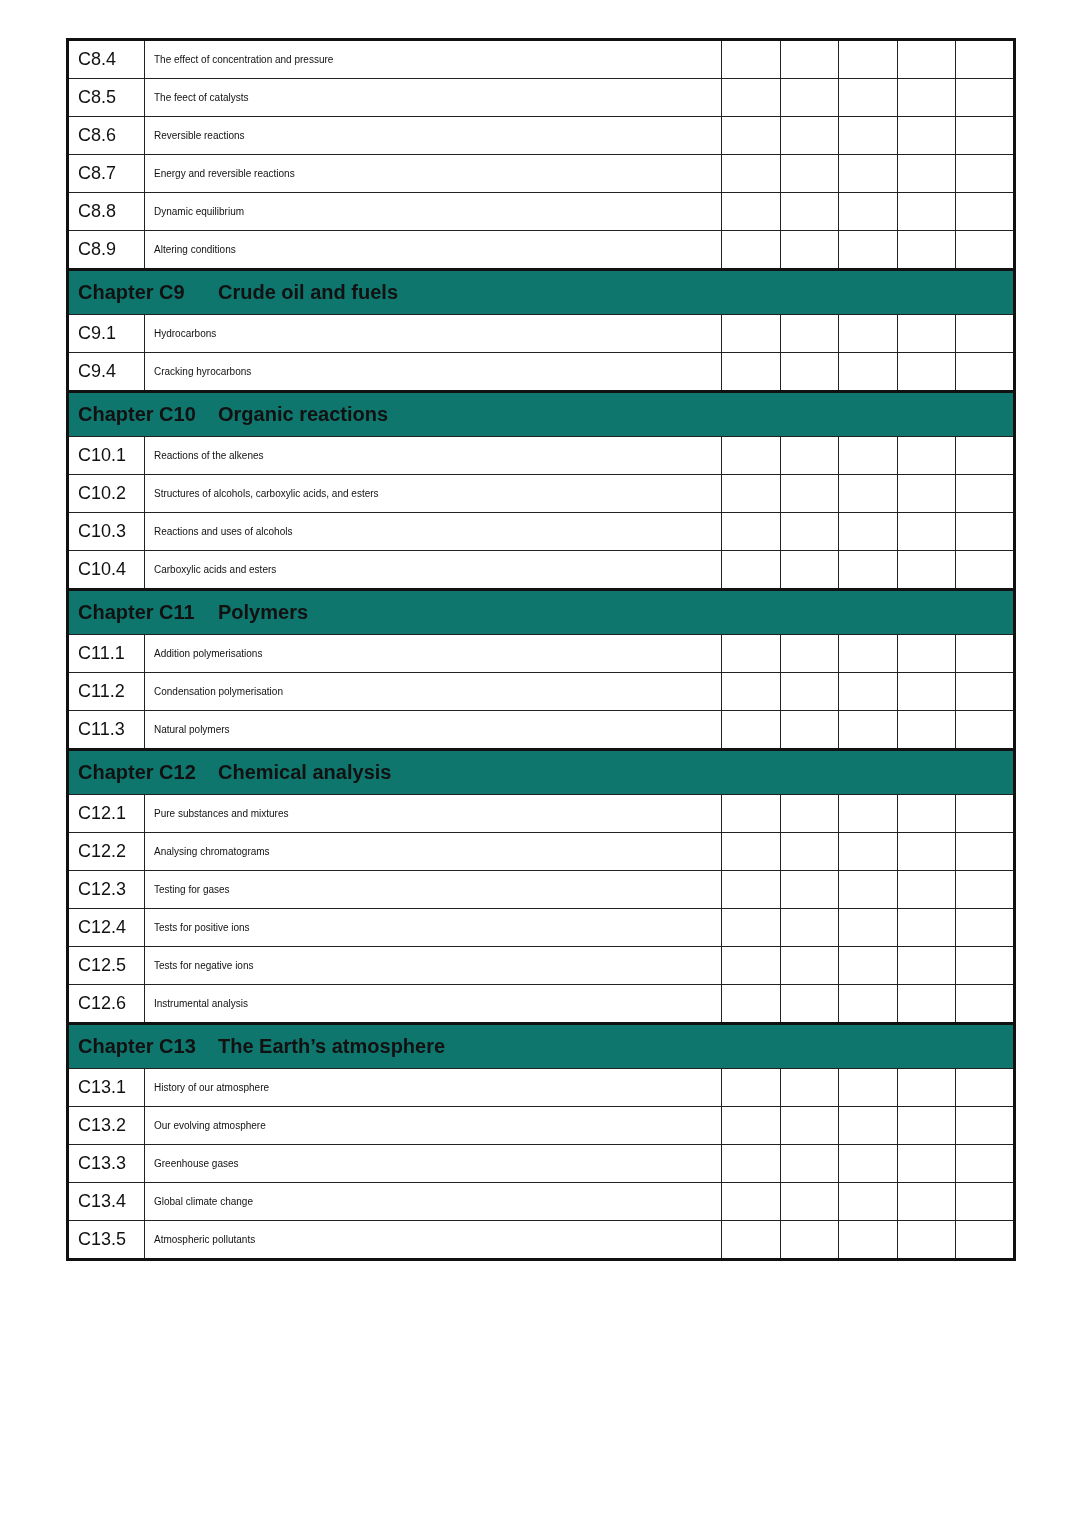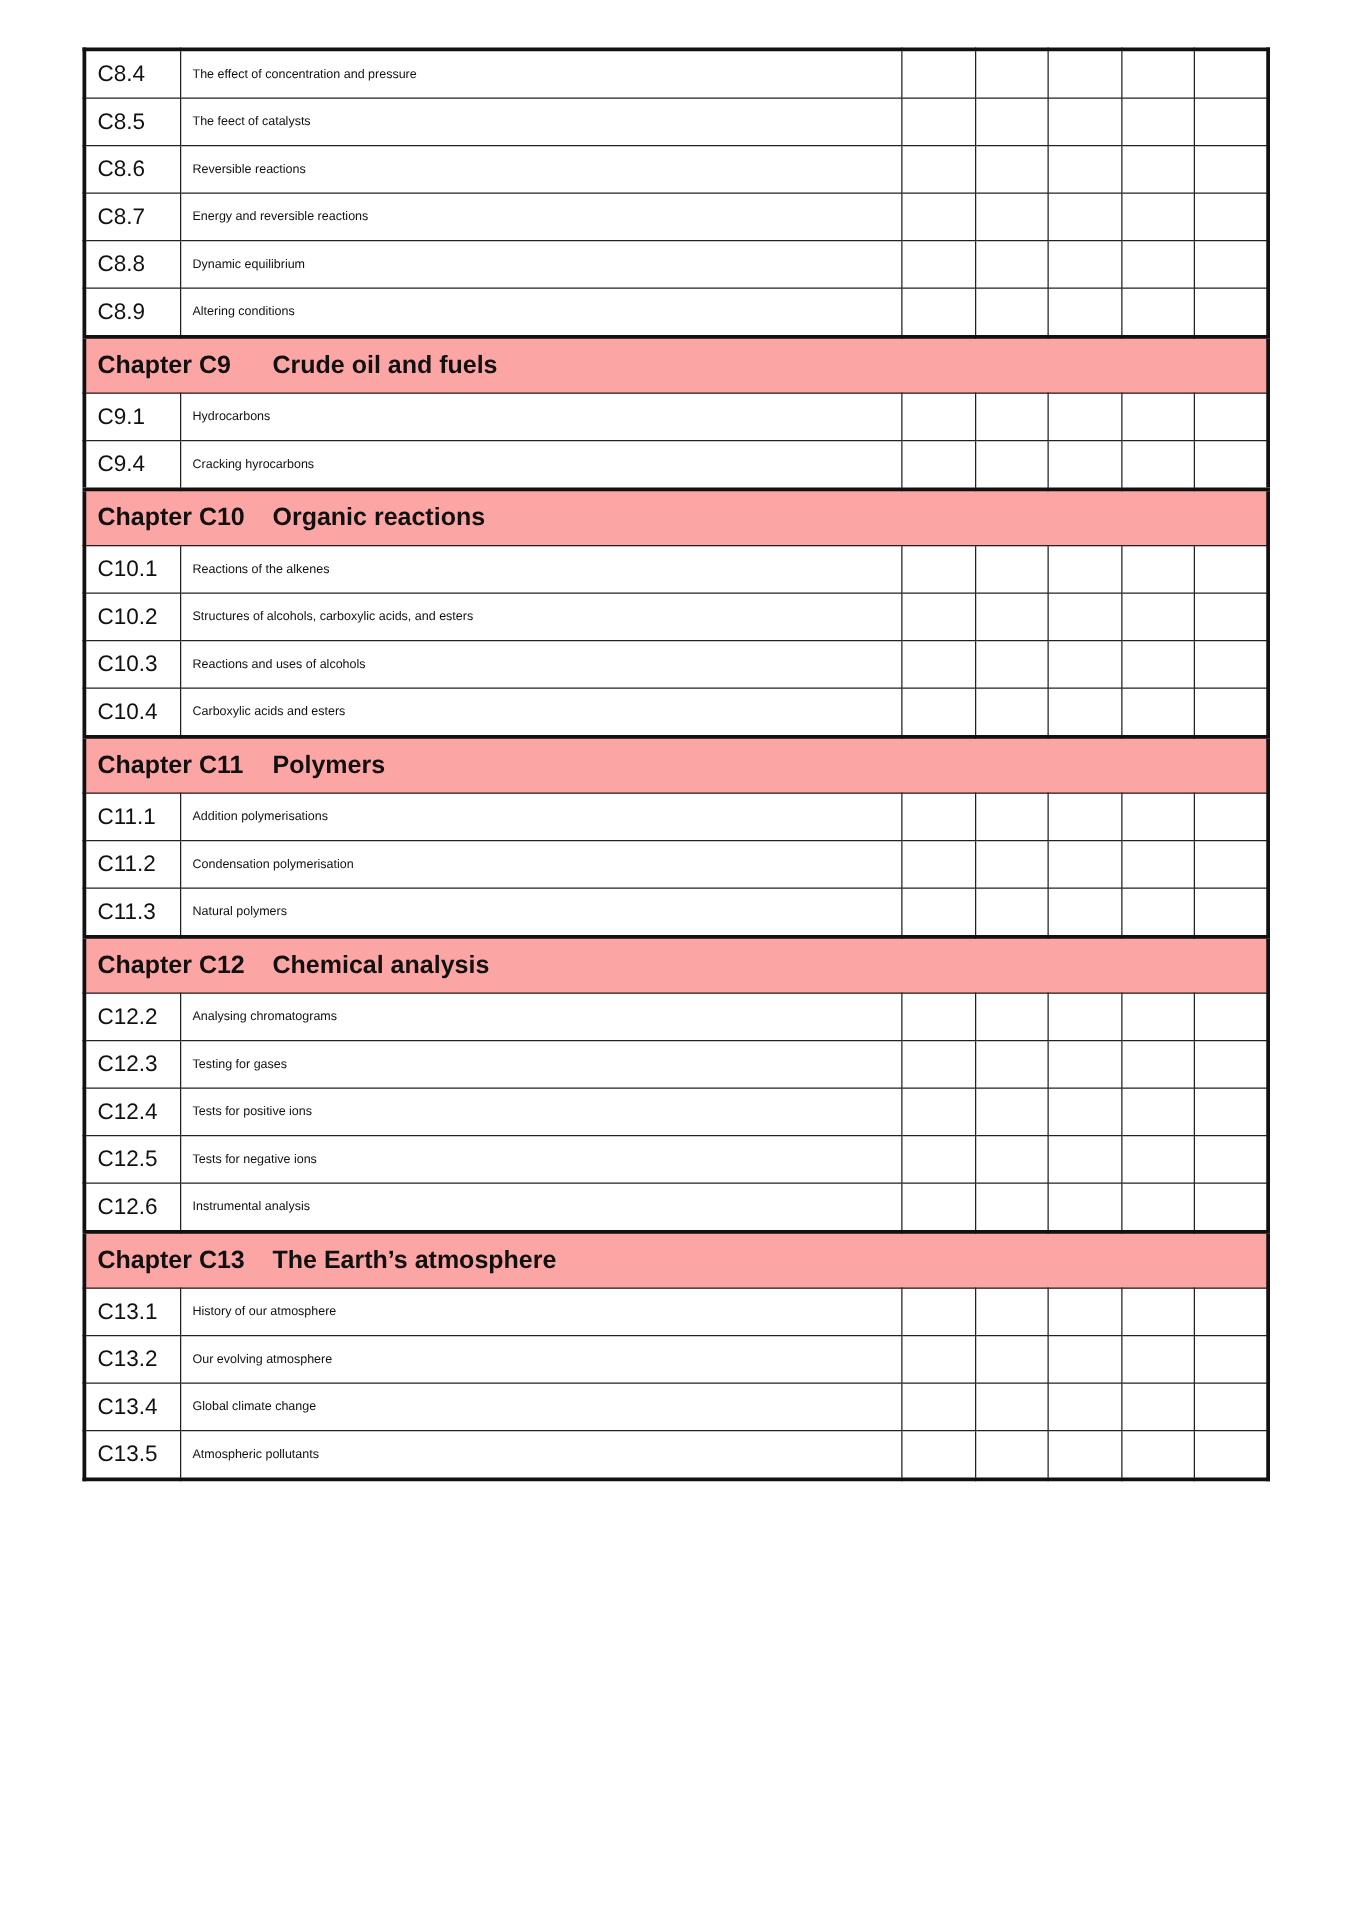--- a/index.html
+++ b/index.html
@@ -11,21 +11,21 @@
     border: 3px solid #111;
     table-layout: fixed;
   }
   col.code { width: 77px; }
   col.topic { width: 577px; }
   col.box { width: 58.6px; }
   td { border: 1.5px solid #222; padding: 0; height: 37px; vertical-align: middle; }
   td.code { font-weight: normal; font-size: 18px; padding-left: 9px; }
   td.topic { font-size: 10px; padding-left: 9px; }
   td.box { }
-  tr.chapter td { background: #fca5a5; height: 43px; font-weight: bold; font-size: 20px; padding-left: 9px; border-top: 3px solid #111; border-bottom: 1.5px solid #222; }
+  tr.chapter td { background: #0f766e; height: 43px; font-weight: bold; font-size: 20px; padding-left: 9px; border-top: 3px solid #111; border-bottom: 1.5px solid #222; }
   tr.chapter .ch-num { display: inline-block; width: 140px; }
 </style>
 </head>
 <body>
 
 <table class="checklist">
   <colgroup>
     <col class="code">
       <col class="topic">
     <col class="box">
@@ -176,20 +176,29 @@
         <td class="box"></td>
         <td class="box"></td>
         <td class="box"></td>
         <td class="box"></td>
         <td class="box"></td>
       </tr>
       <tr class="chapter">
         <td colspan="7"><span class="ch-num">Chapter C12</span><span>Chemical analysis</span></td>
       </tr>
       <tr class="item">
+        <td class="code">C12.1</td>
+        <td class="topic">Pure substances and mixtures</td>
+        <td class="box"></td>
+        <td class="box"></td>
+        <td class="box"></td>
+        <td class="box"></td>
+        <td class="box"></td>
+      </tr>
+      <tr class="item">
         <td class="code">C12.2</td>
         <td class="topic">Analysing chromatograms</td>
         <td class="box"></td>
         <td class="box"></td>
         <td class="box"></td>
         <td class="box"></td>
         <td class="box"></td>
       </tr>
       <tr class="item">
         <td class="code">C12.3</td>
@@ -235,20 +244,29 @@
         <td class="topic">History of our atmosphere</td>
         <td class="box"></td>
         <td class="box"></td>
         <td class="box"></td>
         <td class="box"></td>
         <td class="box"></td>
       </tr>
       <tr class="item">
         <td class="code">C13.2</td>
         <td class="topic">Our evolving atmosphere</td>
+        <td class="box"></td>
+        <td class="box"></td>
+        <td class="box"></td>
+        <td class="box"></td>
+        <td class="box"></td>
+      </tr>
+      <tr class="item">
+        <td class="code">C13.3</td>
+        <td class="topic">Greenhouse gases</td>
         <td class="box"></td>
         <td class="box"></td>
         <td class="box"></td>
         <td class="box"></td>
         <td class="box"></td>
       </tr>
       <tr class="item">
         <td class="code">C13.4</td>
         <td class="topic">Global climate change</td>
         <td class="box"></td>

